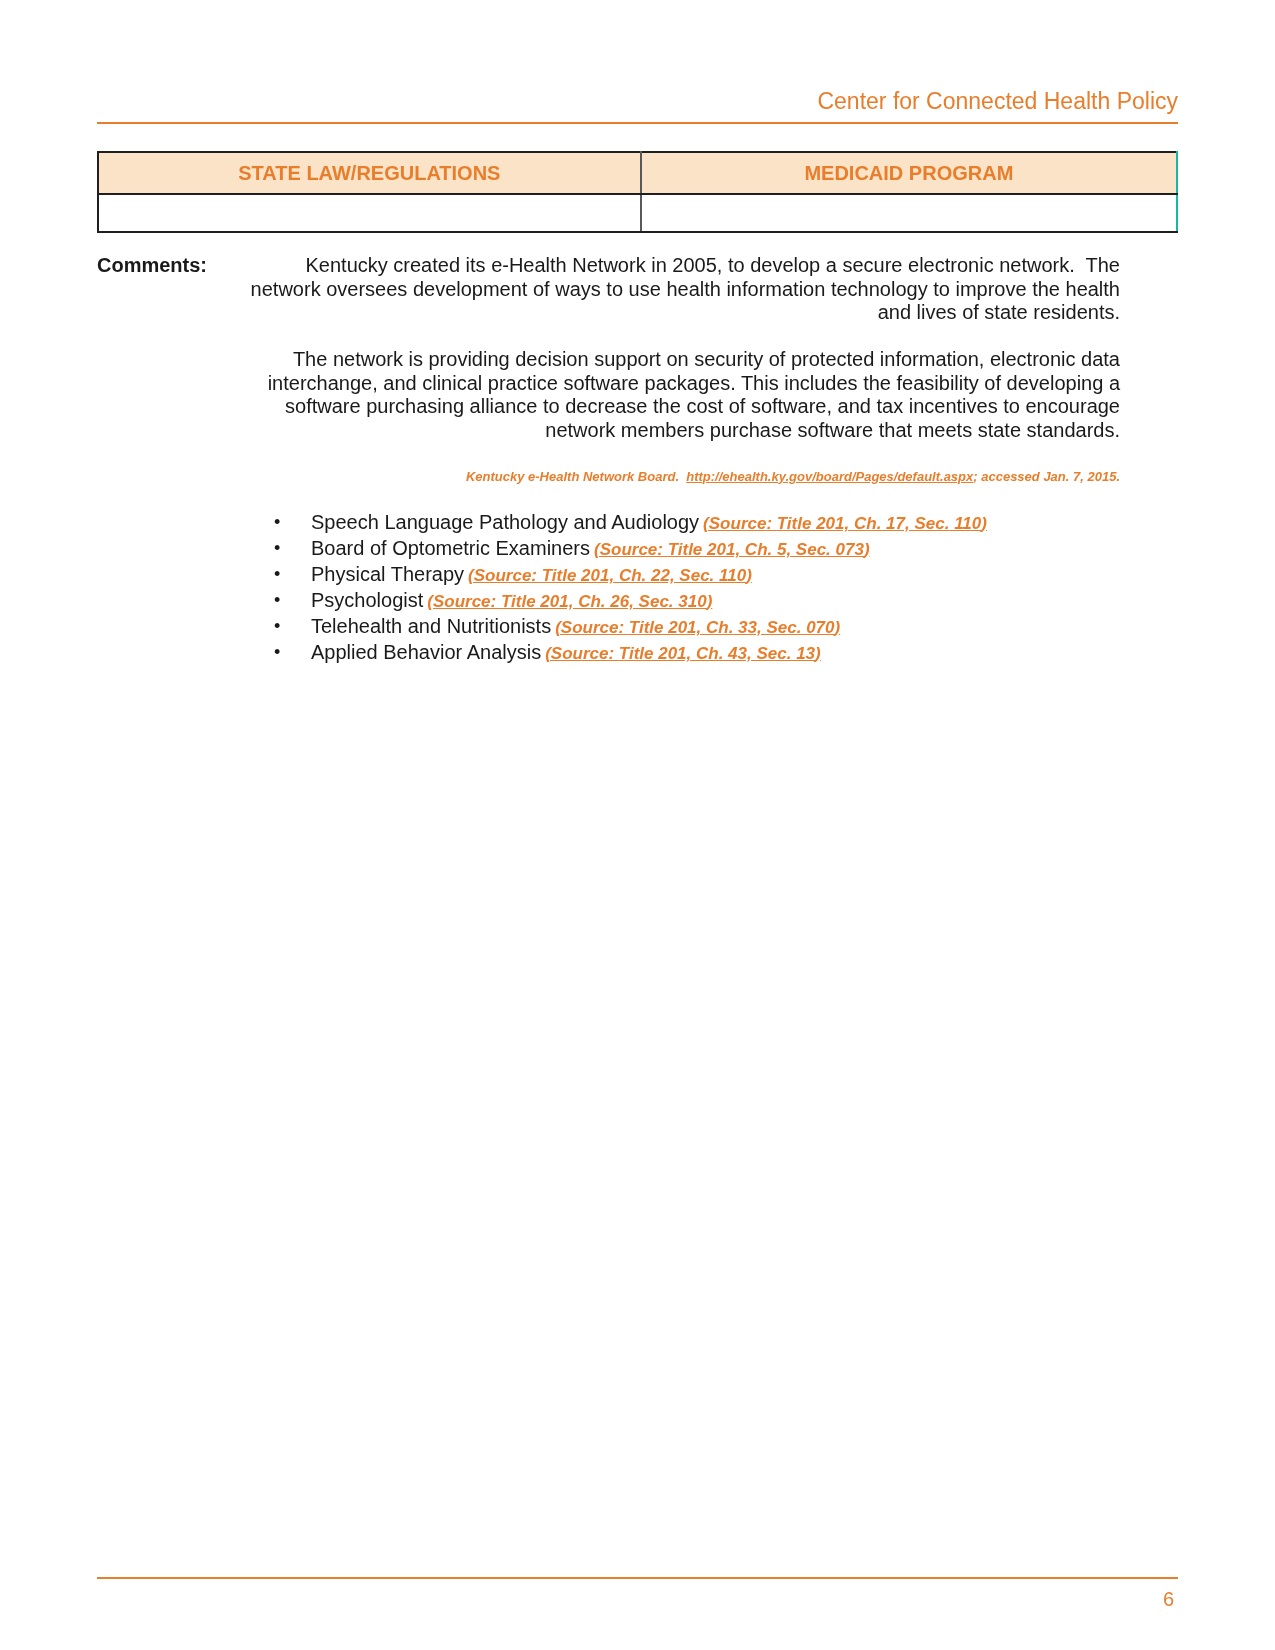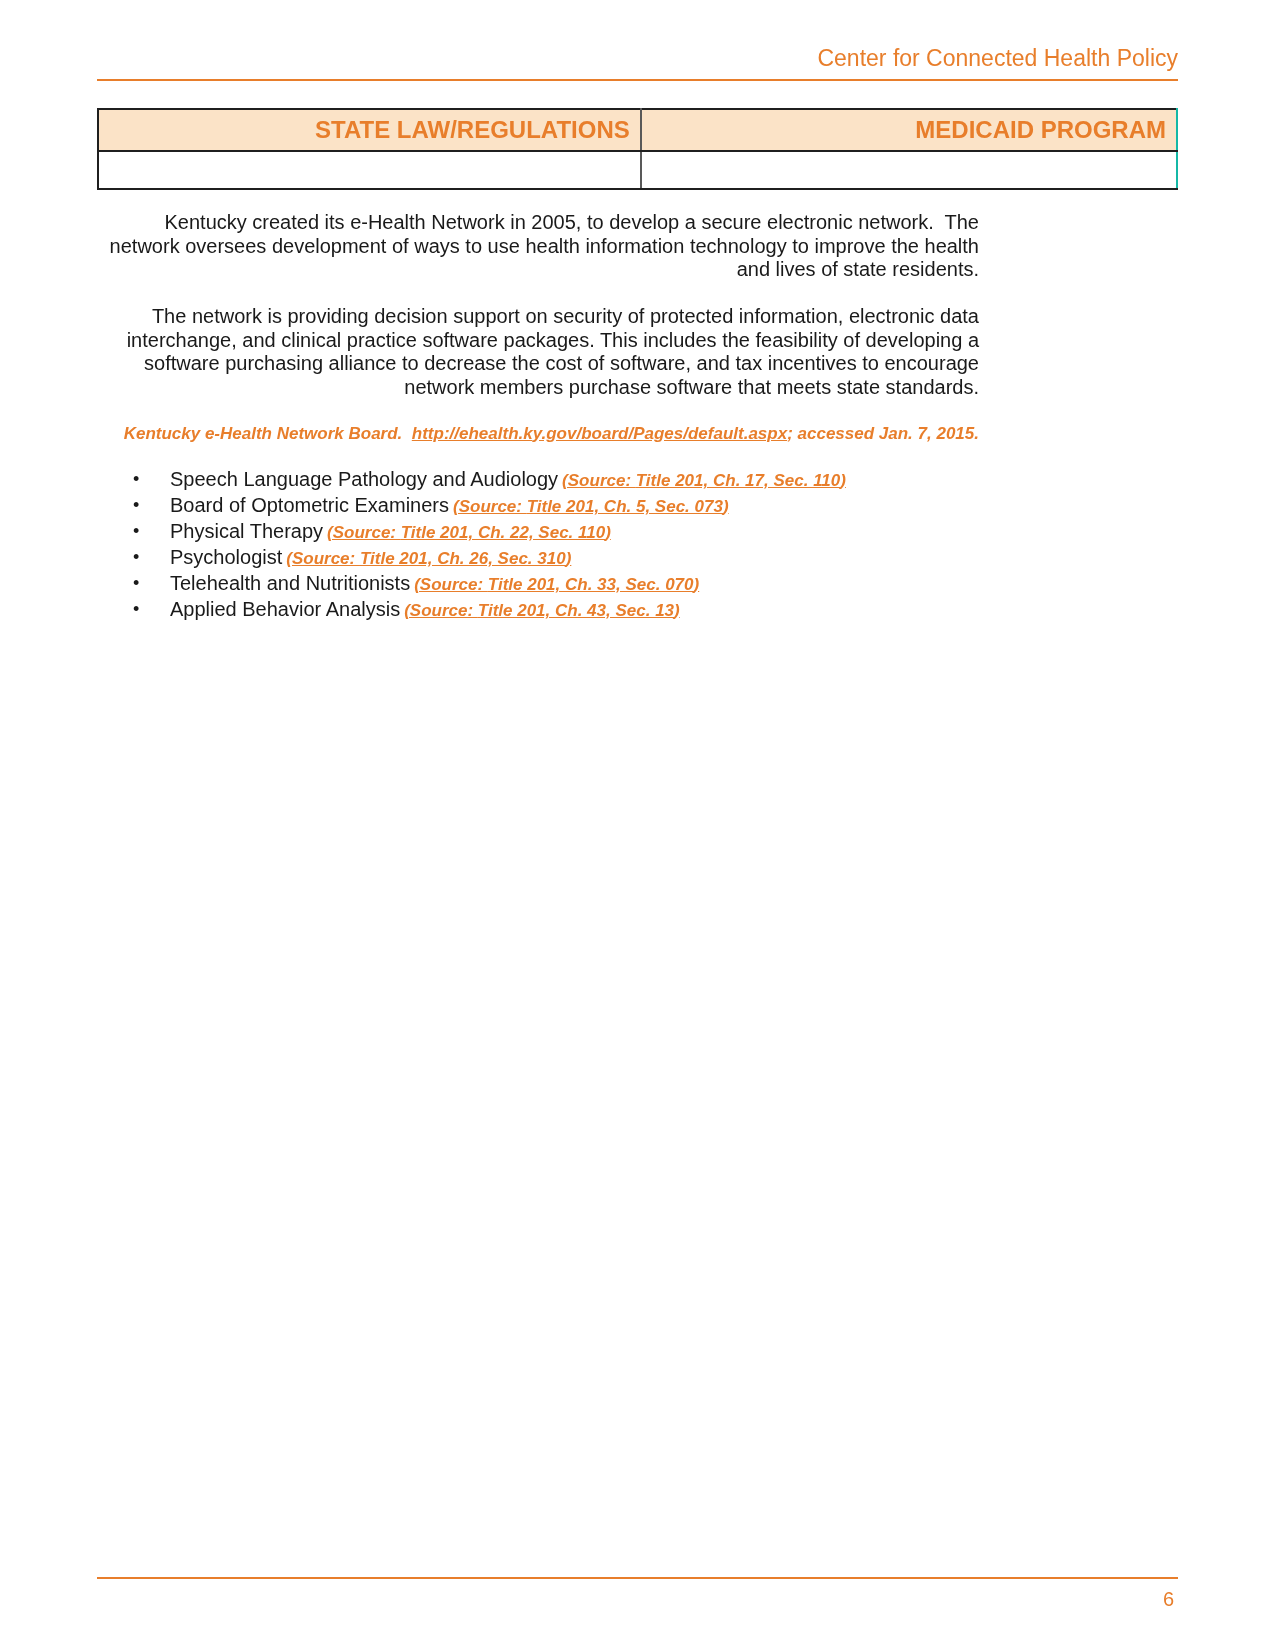--- a/index.html
+++ b/index.html
@@ -20,21 +20,21 @@
     overflow: hidden;
   }
   .content {
     position: absolute;
     left: 97px;
     top: 0;
     width: 1081px;
   }
   
   .header-title {
-    padding-top: 45px;
+    padding-top: 88px;
     text-align: right;
     font-size: 23px;
     line-height: 26px;
     color: var(--accent);
   }
   .header-rule {
     margin-top: 8px;
     border: none;
     border-top: 2px solid var(--accent);
     height: 0;
@@ -54,23 +54,23 @@
     border-left: 2px solid #1f1f1f;
     border-right: 2px solid #595959;
     width: 50.3%;
   }
   table.law-table th:last-child, table.law-table td:last-child {
     border-right: 2px solid #14b8a6;
   }
   table.law-table th {
     background: var(--peach);
     color: var(--accent);
-    font-size: 24px;
-    font-weight: bold;
-    text-align: right;
+    font-size: 20px;
+    font-weight: bold;
+    text-align: center;
     padding: 8px 10px;
     line-height: 24px;
   }
   table.law-table td {
     height: 38px;
     padding: 4px 10px;
     font-size: 20px;
   }
   
   .comments {
@@ -84,21 +84,21 @@
     font-size: 20px;
     line-height: 23.5px;
   }
   .comments-body {
     width: 882px;
     font-size: 20px;
     line-height: 23.5px;
   }
   .comments-body p { margin: 0 0 23.5px 0; text-align: right; }
   .citation {
-    font-size: 17px;
+    font-size: 13px;
     line-height: 21px;
     font-weight: bold;
     font-style: italic;
     color: var(--accent);
     margin: 0;
   }
   .citation a {
     color: var(--accent);
     text-decoration: underline;
   }
@@ -173,20 +173,21 @@
       </thead>
       <tbody>
         <tr>
           <td></td>
           <td></td>
         </tr>
       </tbody>
     </table>
 
     <div class="comments">
+      <div class="comments-label">Comments:</div>
       <div class="comments-body">
         <p>Kentucky created its e-Health Network in 2005, to develop a secure electronic network.&nbsp; The network oversees development of ways to use health information technology to improve the health and lives of state residents.</p>
         <p>The network is providing decision support on security of protected information, electronic data interchange, and clinical practice software packages. This includes the feasibility of developing a software purchasing alliance to decrease the cost of software, and tax incentives to encourage network members purchase software that meets state standards.</p>
         <p class="citation"><span>Kentucky e-Health Network Board.&nbsp; </span><a href="#">http://ehealth.ky.gov/board/Pages/default.aspx</a><span>; accessed Jan. 7, 2015.</span></p>
 
         <ul class="reg-list" id="reg-list">
             <li class="reg-item"><span class="bullet">•</span><span class="reg-label">Speech Language Pathology and Audiology</span><span class="src"><span>(Source: </span><a href="#">Title 201, Ch. 17, Sec. 110</a><span>)</span></span></li>
             <li class="reg-item"><span class="bullet">•</span><span class="reg-label">Board of Optometric Examiners</span><span class="src"><span>(Source: </span><a href="#">Title 201, Ch. 5, Sec. 073</a><span>)</span></span></li>
             <li class="reg-item"><span class="bullet">•</span><span class="reg-label">Physical Therapy</span><span class="src"><span>(Source: </span><a href="#">Title 201, Ch. 22, Sec. 110</a><span>)</span></span></li>
             <li class="reg-item"><span class="bullet">•</span><span class="reg-label">Psychologist</span><span class="src"><span>(Source: </span><a href="#">Title 201, Ch. 26, Sec. 310</a><span>)</span></span></li>

